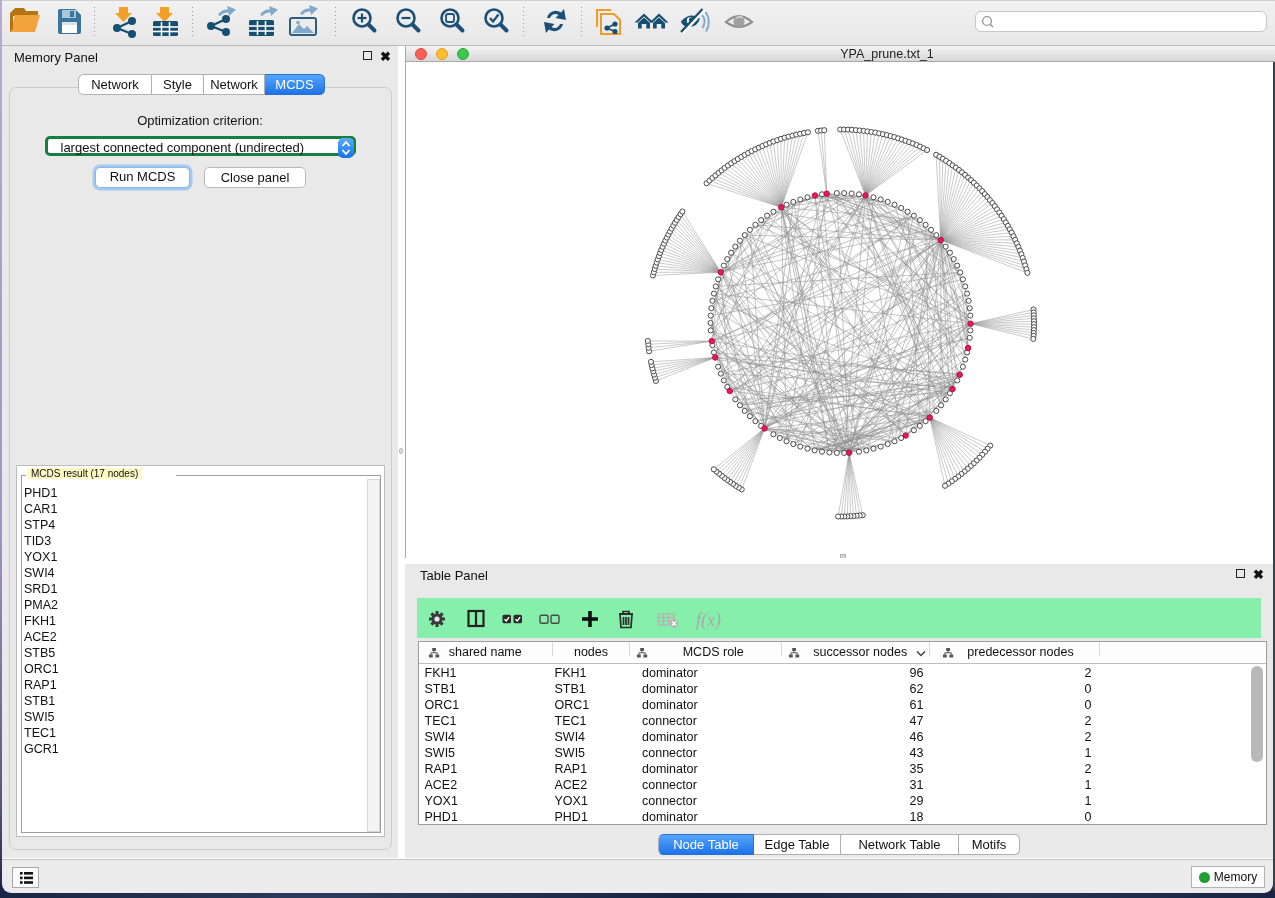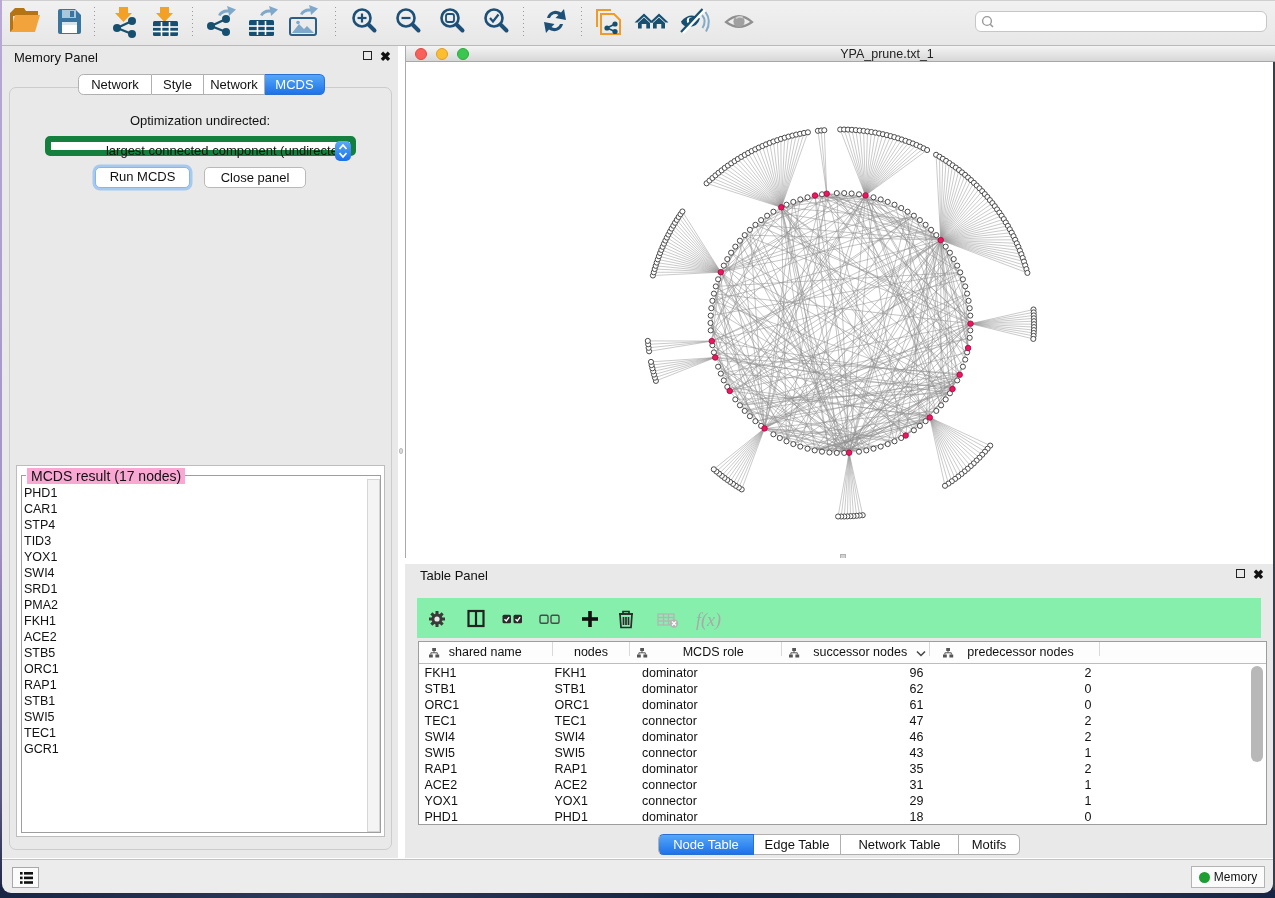--- a/index.html
+++ b/index.html
@@ -22,27 +22,27 @@
 .wbtn-sq { position:absolute; width:9px; height:9px; border:1.6px solid #222; }
 .wbtn-x { position:absolute; font-size:13px; font-weight:bold; color:#111; line-height:10px; }
 #cp-inner { position:absolute; left:7px; top:41px; width:383px; height:763px; background:#e9e9e9; border:1px solid #cccccc; border-radius:7px; }
 .seg { position:absolute; display:flex; height:21px; }
 #cptabs { left:76px; top:28px; }
 .seg .sg { height:21px; border:1px solid #b0b0b0; border-left:none; background:#fff; color:#111; font-size:13px; display:flex; align-items:center; justify-content:center; }
 .seg .sg:first-child { border-left:1px solid #b0b0b0; border-radius:5.5px 0 0 5.5px; }
 .seg .sg:last-child { border-radius:0 5.5px 5.5px 0; }
 .seg .sel { background:linear-gradient(#55a7f8,#1d72ea); color:#fff; border-color:#2a70d0; }
 #optlabel { position:absolute; left:0; top:67px; width:396px; text-align:center; font-size:13px; }
-#combo { position:absolute; left:42.5px; top:90px; width:311px; height:20px; background:#fff; border:6px solid #15803d; border-radius:5px; font-size:13px; line-height:18px; padding-left:13px;text-align:right; }
+#combo { position:absolute; left:42.5px; top:90px; width:311px; height:20px; background:#fff; border:3px solid #15803d; border-radius:5px; font-size:13px; line-height:18px; padding-left:13px; }
 #combo-cap { position:absolute; right:-1px; top:-1px; width:16px; height:20px; border-radius:5px; background:linear-gradient(#5babf9,#1a71e9); }
 .btn { position:absolute; height:21px; background:#fff; border:1px solid #b9b9b9; border-radius:5px; font-size:13px; text-align:center; }
 #runbtn { left:93px; top:121px; width:95px; line-height:18px; border:1px solid #88b6e8; box-shadow:0 0 0 2.5px #a5c9ef; }
 #closebtn { left:202px; top:121px; width:102px; line-height:19px; }
 #mcds-list { position:absolute; left:14px; top:419px; width:369px; height:372px; background:#fff; border:1px solid #bdbdbd; }
-#mcds-legend { position:absolute; left:10px; top:2px; font-size:14px; background:#f9a8d4; padding:0 4px; }
+#mcds-legend { position:absolute; left:10px; top:2px; font-size:10px; background:#fef9c3; padding:0 4px; }
 #fs-line { position:absolute; left:4px; top:9px; right:3px; bottom:3px; border:1px solid #9e9e9e; }
 #fs-mask { position:absolute; left:9px; top:3px; width:150px; height:13px; background:#fff; }
 #mcds-items { position:absolute; left:7px; top:18.5px; font-size:12.5px; line-height:16.05px; }
 #mcds-scroll { position:absolute; right:4px; top:13px; width:13px; bottom:4px; background:#f4f4f4; border:1px solid #d6d6d6; }
 
 #netframe { left:405px; top:46px; width:870px; height:512px; background:#fff; border-left:1px solid #a9a9a9; }
 #nettitle { position:absolute; left:0; top:0; width:870px; height:16px; background:linear-gradient(#f4f4f4,#d7d7d7); border-bottom:1px solid #a8a8a8; }
 #nettitle .t { position:absolute; left:0; width:962px; top:1px; text-align:center; font-size:12.5px; color:#222; }
 .tl { position:absolute; top:2px; width:12px; height:12px; border-radius:50%; }
 #netcanvas { position:absolute; left:0; top:17px; width:868px; height:495px; background:#fff; overflow:hidden; }
@@ -214,21 +214,21 @@
  <div class="ptitle" style="left:12px;top:4px">Memory Panel</div>
  <div class="wbtn-sq" style="left:361px;top:5px"></div>
  <div class="wbtn-x" style="left:378px;top:6px">✖</div>
  <div id="cp-inner"></div>
  <div class="seg" id="cptabs">
   <div class="sg" style="width:74px">Network</div>
   <div class="sg" style="width:52px">Style</div>
   <div class="sg" style="width:61px">Network</div>
   <div class="sg sel" style="width:60px">MCDS</div>
  </div>
- <div id="optlabel">Optimization undirected:</div>
+ <div id="optlabel">Optimization criterion:</div>
  <div id="combo">largest connected component (undirected)
    <div id="combo-cap"><svg width="16" height="20">
           <path d="M4.5 8 L8 4 L11.5 8" fill="none" stroke="#fff" stroke-width="1.8"></path>
           <path d="M4.5 12 L8 16 L11.5 12" fill="none" stroke="#fff" stroke-width="1.8"></path>
         </svg></div>
  </div>
  <div class="btn" id="runbtn">Run MCDS</div>
  <div class="btn" id="closebtn">Close panel</div>
  <div id="mcds-list">
    <div id="fs-line"></div>

